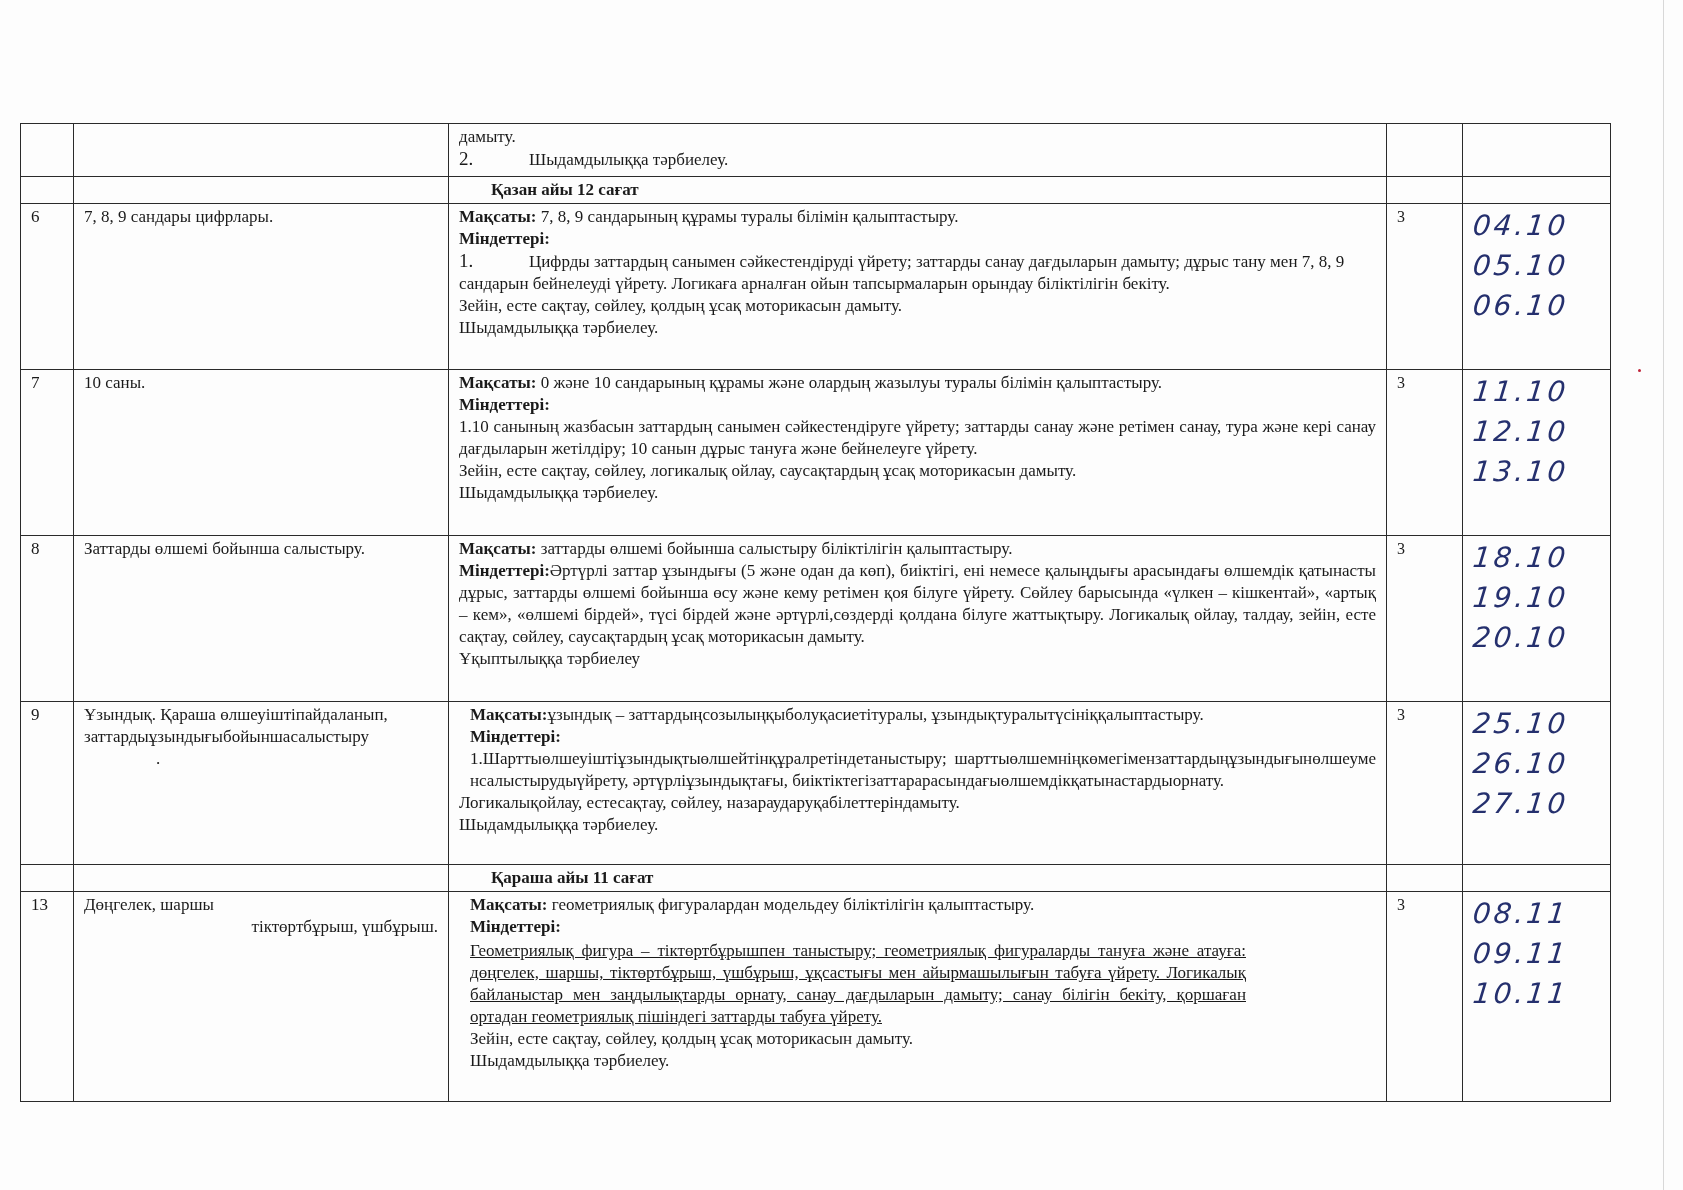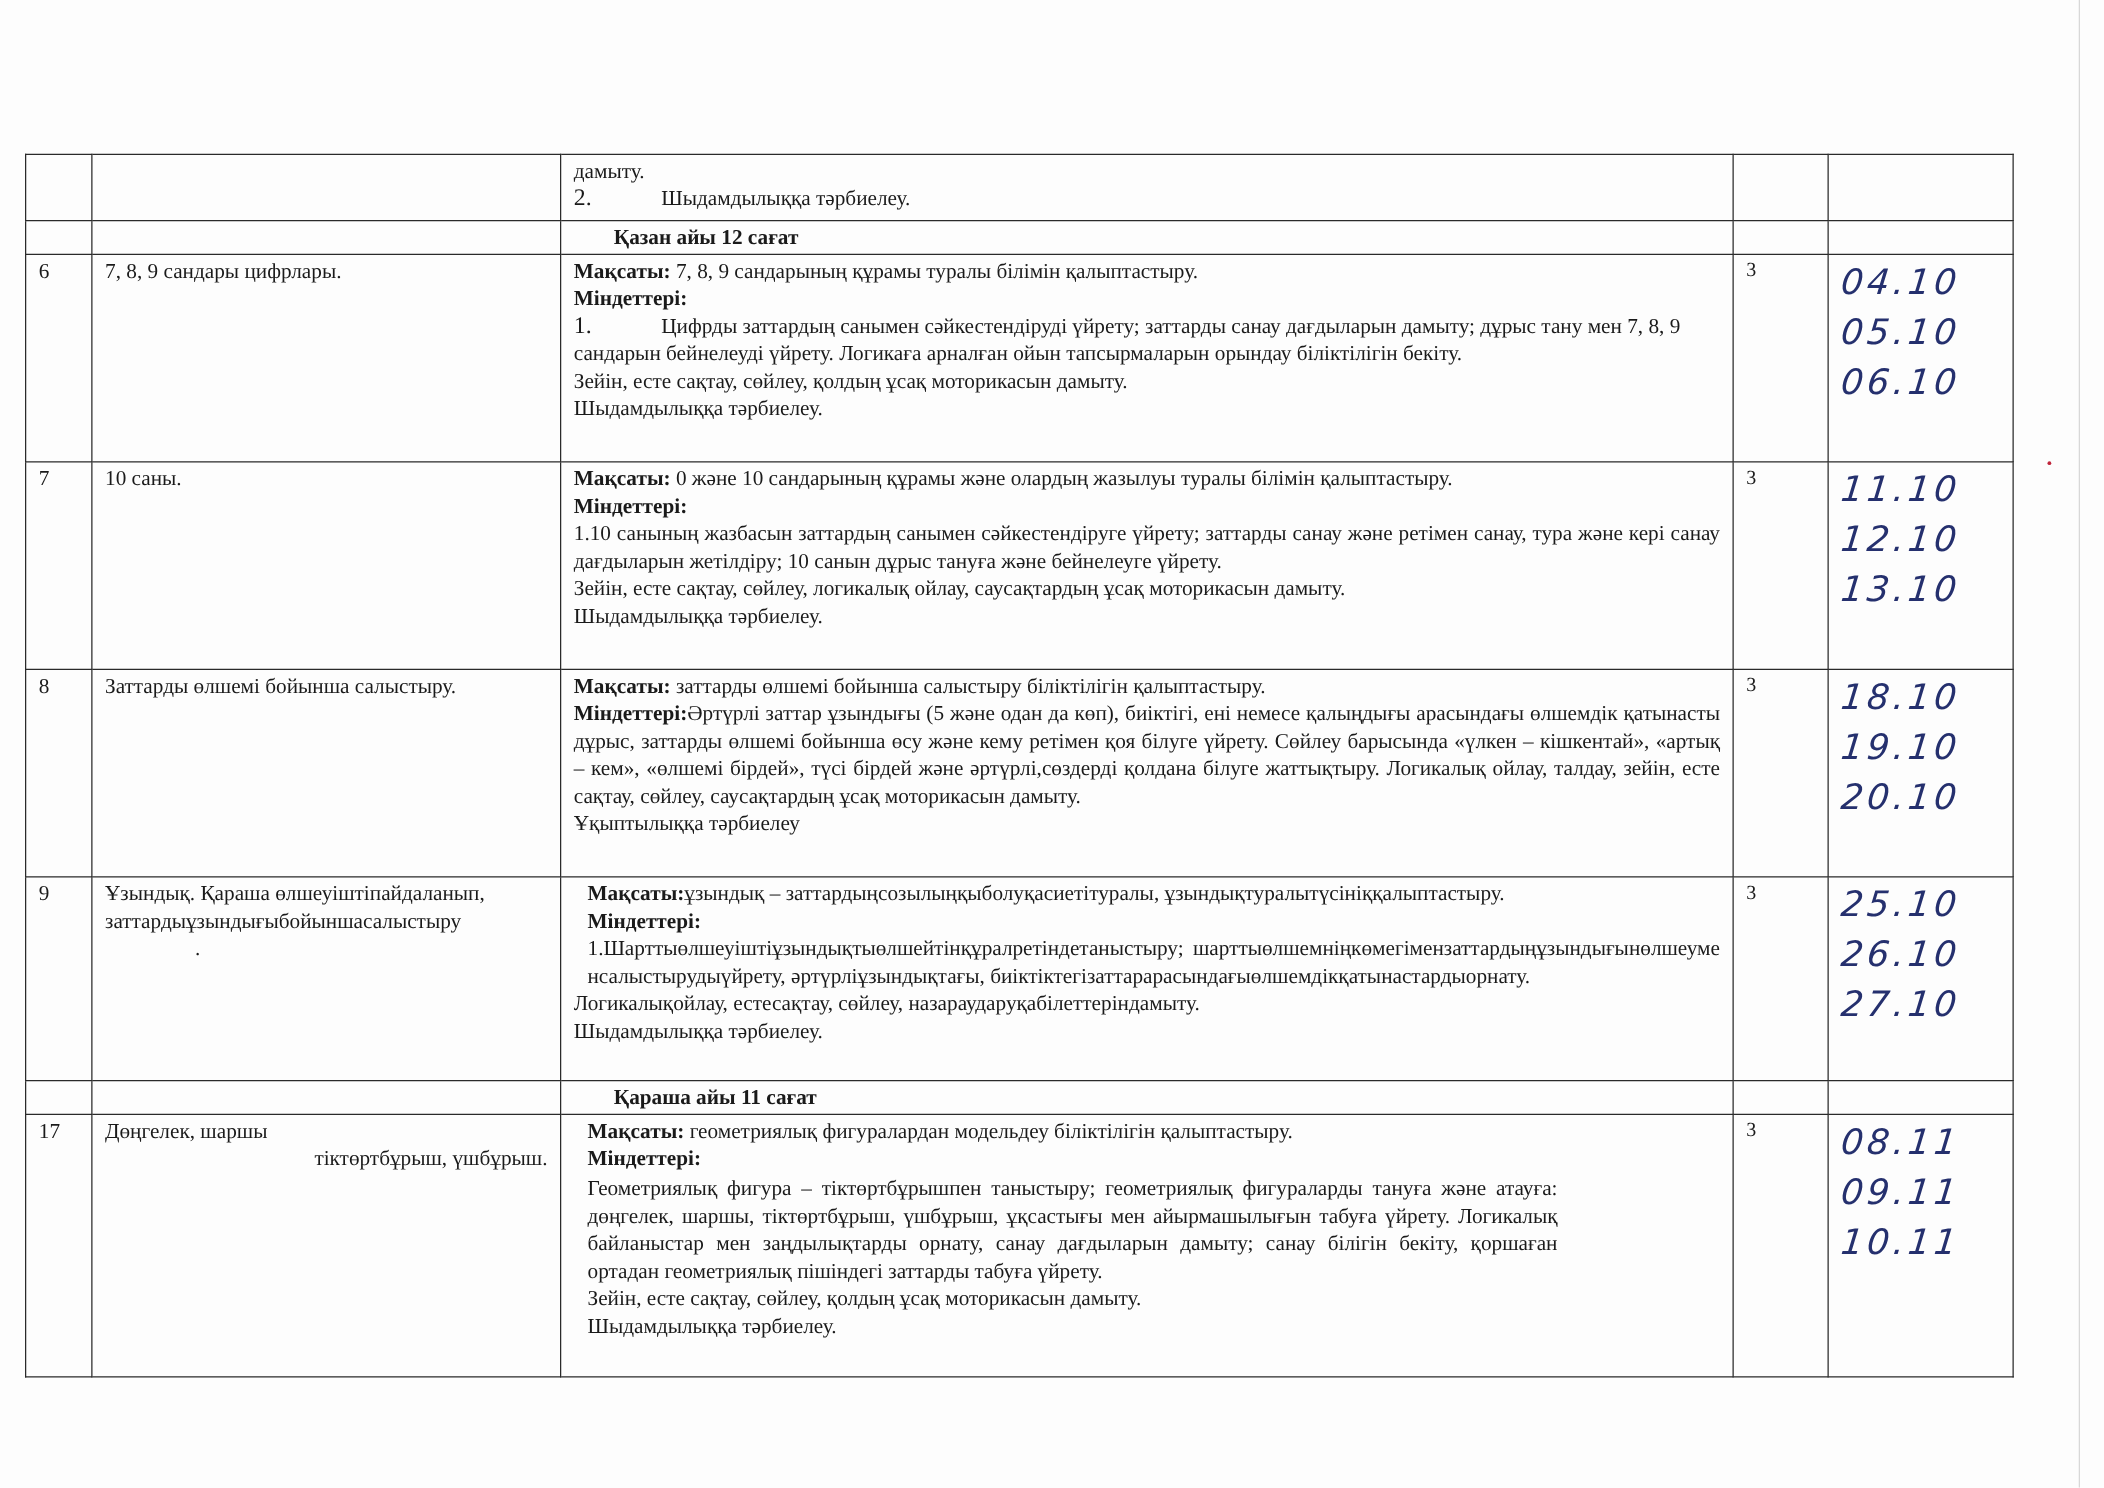--- a/index.html
+++ b/index.html
@@ -26,21 +26,21 @@
   .numline span.n { display:inline-block; width:70px; font-size:19px; }
   .dates { font-family:"DejaVu Sans", sans-serif; font-style:italic; color:#25306e; font-size:28px; line-height:40px; letter-spacing:3px; padding-left:0; }
   .dates div { transform:skewX(-6deg); }
   .hours { font-size:16px; padding-top:4px; }
   .r-top td { height:50px; }
   .r6 td { height:163px; }
   .r7 td { height:163px; }
   .r8 td { height:163px; }
   .r9 td { height:160px; }
   .r10 td { height:207px; }
-  .narrow { padding-right:130px; }
+  .narrow { padding-right:130px;text-decoration:underline; }
   .indent { padding-left:11px; }
   .stray-dot { position:absolute; left:1638px; top:369px; width:3px; height:3px; border-radius:50%; background:#c0243a; }
 </style>
 </head>
 <body>
 
 <div class="page-edge"></div>
 <div class="stray-dot"></div>
 
 <table class="plan">
@@ -147,21 +147,21 @@
 
     <tr class="month">
       <td></td>
         <td></td>
       <td class="label indent">Қараша айы 11  сағат</td>
       <td></td>
         <td></td>
     </tr>
 
     <tr class="r10">
-      <td>17</td>
+      <td>13</td>
       <td>
         <div>Дөңгелек, шаршы</div>
         <div style="padding-left:10px;text-align:right;">тіктөртбұрыш, үшбұрыш.</div>
       </td>
       <td>
         <div class="indent"><span class="b">Мақсаты:</span><span> геометриялық фигуралардан модельдеу біліктілігін қалыптастыру.</span></div>
         <div class="b indent" style="margin-bottom:2px;">Міндеттері:</div>
         <div class="just indent narrow">Геометриялық фигура – тіктөртбұрышпен таныстыру; геометриялық фигураларды тануға және атауға: дөңгелек, шаршы, тіктөртбұрыш, үшбұрыш, ұқсастығы мен айырмашылығын табуға үйрету. Логикалық байланыстар мен заңдылықтарды орнату, санау дағдыларын дамыту; санау білігін бекіту, қоршаған ортадан геометриялық пішіндегі заттарды табуға үйрету.</div>
         <div class="indent">Зейін, есте сақтау, сөйлеу, қолдың ұсақ моторикасын дамыту.</div>
         <div class="indent">Шыдамдылыққа тәрбиелеу.</div>

